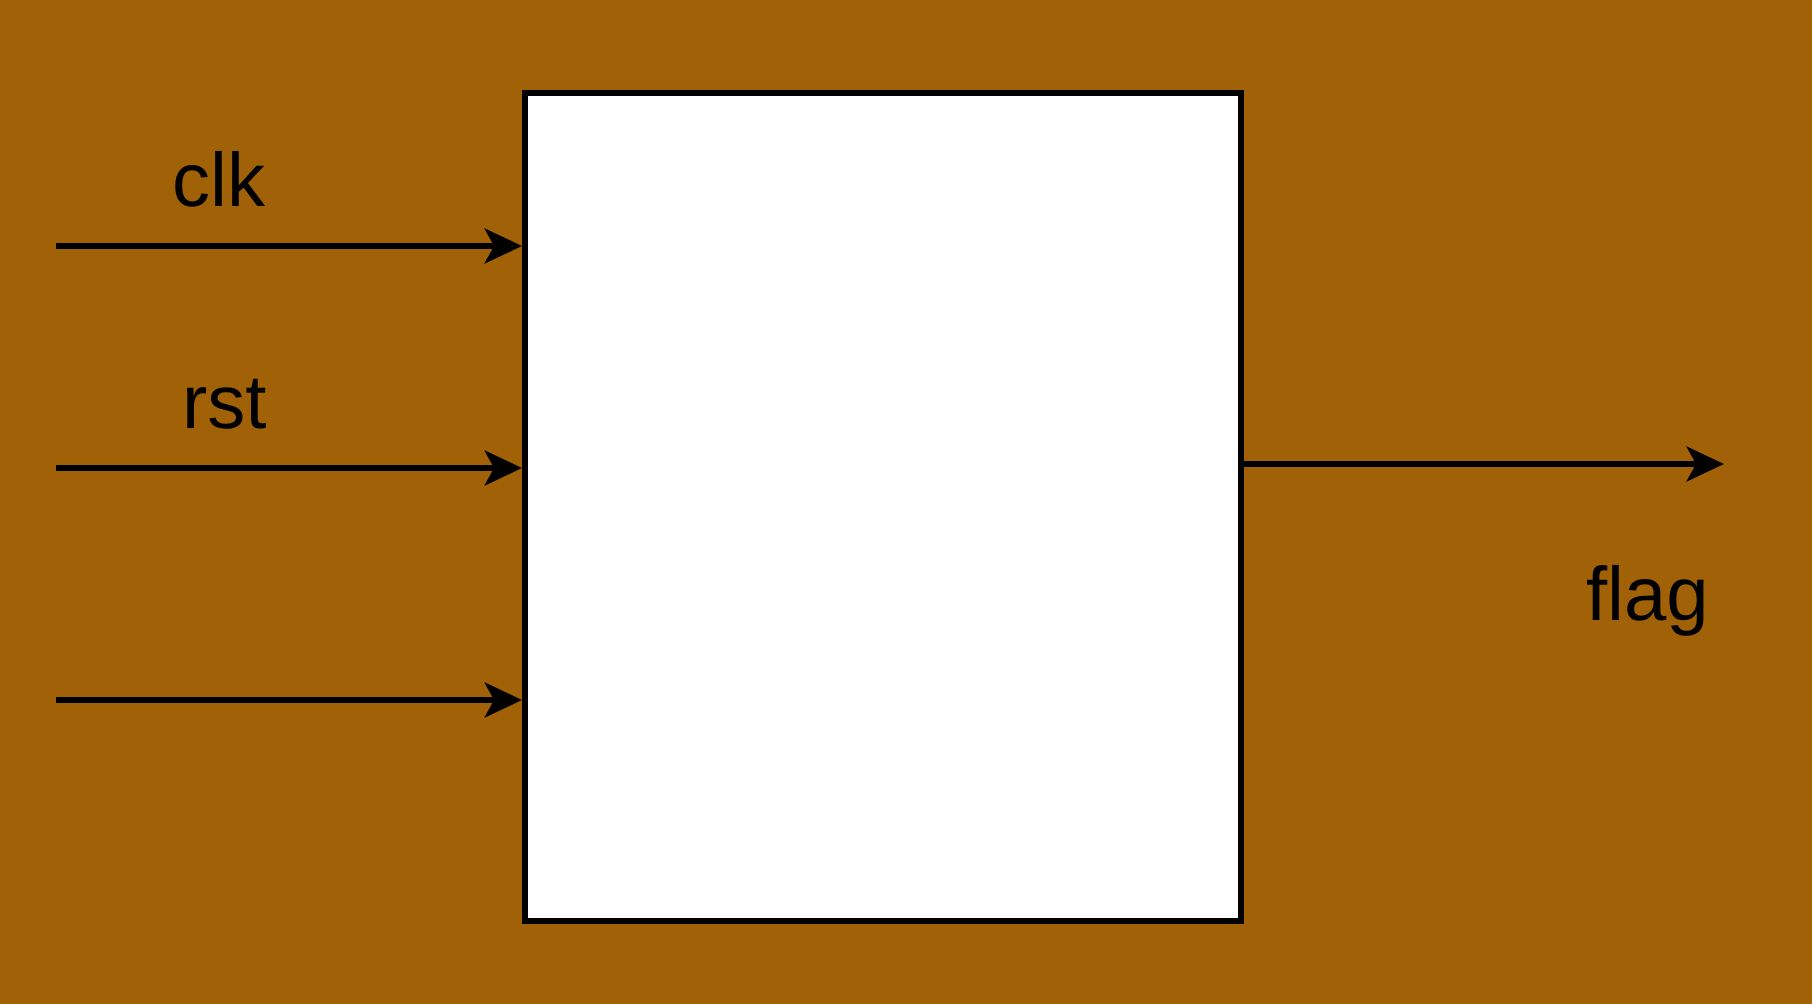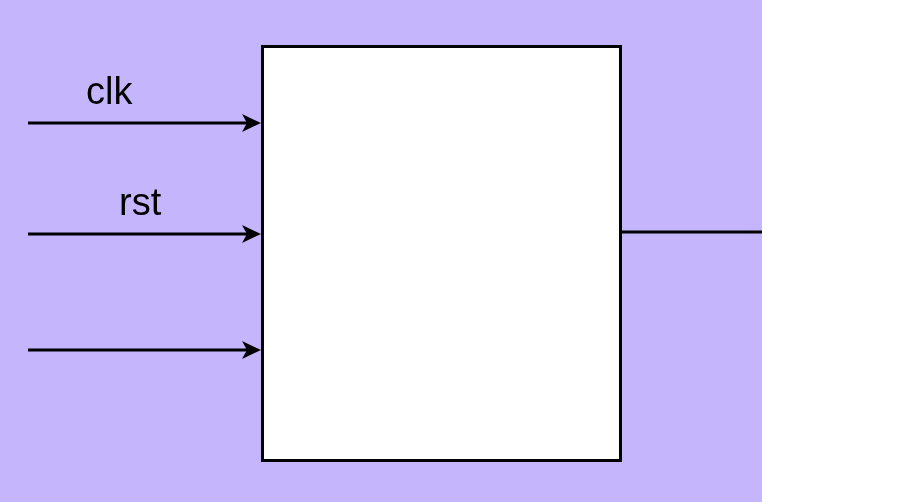--- a/index.html
+++ b/index.html
@@ -5,23 +5,23 @@
   html, body {
     margin: 0;
     padding: 0;
     background: #ffffff;
   }
   body {
     font-family: "Liberation Sans", sans-serif;
   }
   #canvas {
     position: relative;
-    width: 762px;
+    width: 906px;
     height: 502px;
-    background: #c4b5fd;
+    background: #a16207;
     overflow: hidden;
   }
   #diagram-svg {
     position: absolute;
     left: 0;
     top: 0;
     width: 906px;
     height: 502px;
     display: block;
   }
@@ -29,21 +29,21 @@
     position: absolute;
     font-family: "Liberation Sans", sans-serif;
     font-size: 38px;
     font-weight: 400;
     color: #000000;
     line-height: 1;
     white-space: nowrap;
     letter-spacing: 0px;
   }
   #label-clk  { left: 86px;  top: 72px;  }
-  #label-rst  { left: 91px;  top: 183px; margin-left: 28px; }
+  #label-rst  { left: 91px;  top: 183px; }
   #label-data { left: 89px;  top: 297px; }
   #label-flag { left: 793px; top: 279px; }
 </style>
 </head>
 <body>
 
 <div id="canvas">
 
   <svg id="diagram-svg" viewBox="0 0 906 502" xmlns="http://www.w3.org/2000/svg">
 
@@ -69,14 +69,15 @@
       <polygon points="862,232 843,223 848,232 843,241" fill="#000000"></polygon>
     </g>
 
   </svg>
 
   <div class="sig-label" id="label-clk">clk</div>
 
   <div class="sig-label" id="label-rst">rst</div>
 
 
+  <div class="sig-label" id="label-flag">flag</div>
 
 </div>
 
 </body></html>

